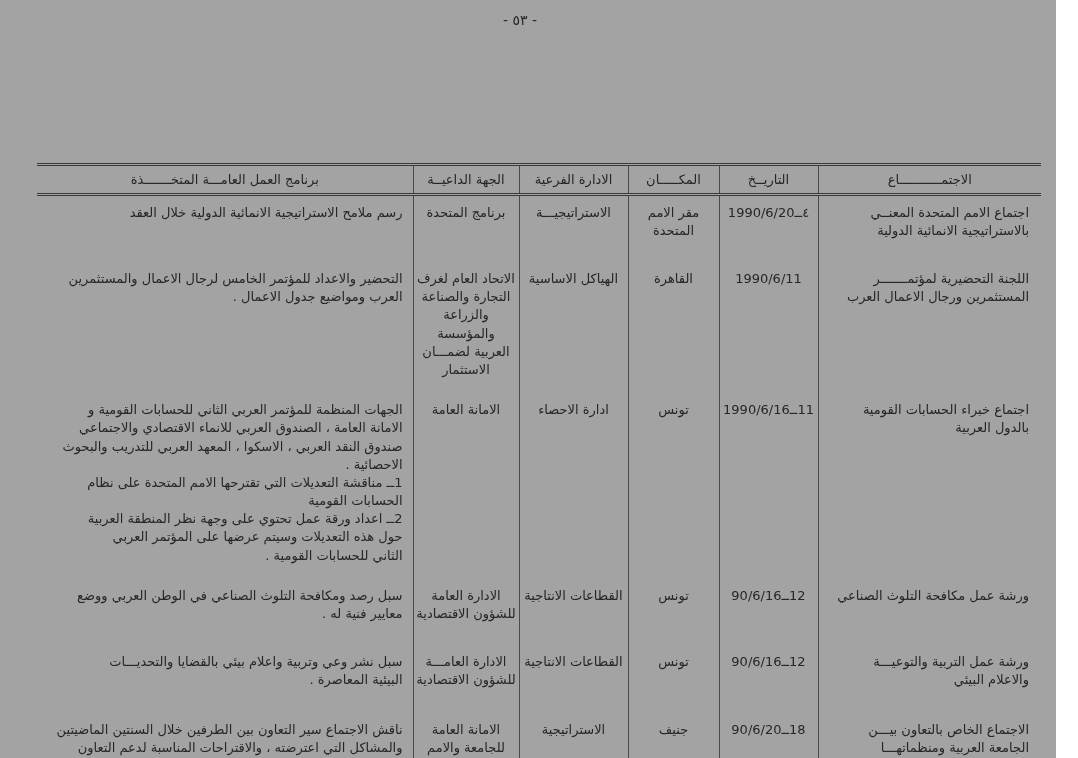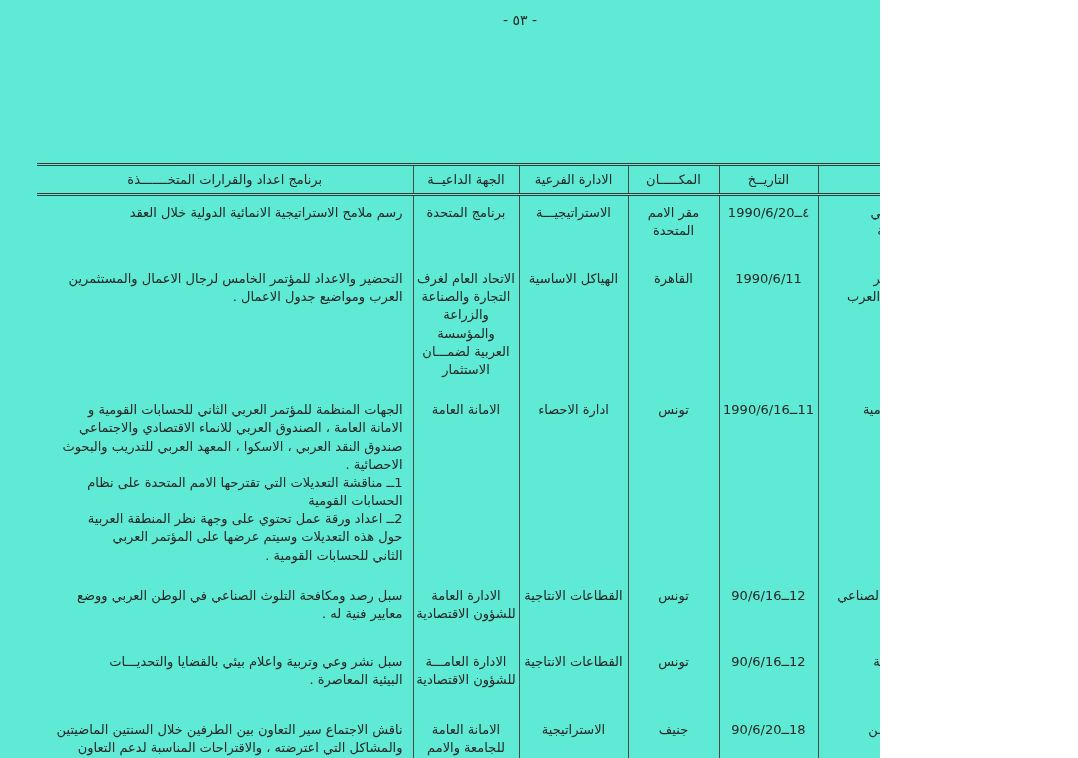--- a/index.html
+++ b/index.html
@@ -2,23 +2,23 @@
 <html lang="ar"><head>
 <meta charset="utf-8">
 <style>
   html, body {
     margin: 0;
     padding: 0;
     background: #ffffff;
   }
   .page {
     position: relative;
-    width: 880px;
+    width: 1056px;
     height: 758px;
-    background: #5eead4;
+    background: #a3a3a3;
     color: #262626;
     font-family: "DejaVu Sans", sans-serif;
     overflow: hidden;
   }
   .page-number {
     position: absolute;
     top: 12px;
     left: 0;
     width: 1040px;
     text-align: center;
@@ -102,21 +102,21 @@
       <col style="width:106px">
       <col>
     </colgroup>
     <thead>
       <tr>
         <th>الاجتمـــــــــــاع</th>
         <th>التاريــخ</th>
         <th>المكـــــان</th>
         <th>الادارة الفرعية</th>
         <th>الجهة الداعيــة</th>
-        <th>برنامج اعداد والقرارات المتخـــــــذة</th>
+        <th>برنامج العمل العامـــة المتخـــــــذة</th>
       </tr>
     </thead>
     <tbody id="table-body">
         <tr class="row-0">
           <td class="c-meeting">اجتماع الامم المتحدة المعنــي
 بالاستراتيجية الانمائية الدولية</td>
           <td class="c-date">٤ــ1990/6/20</td>
           <td class="c-place">مقر الامم
 المتحدة</td>
           <td class="c-sub_dept">الاستراتيجيـــة</td>

